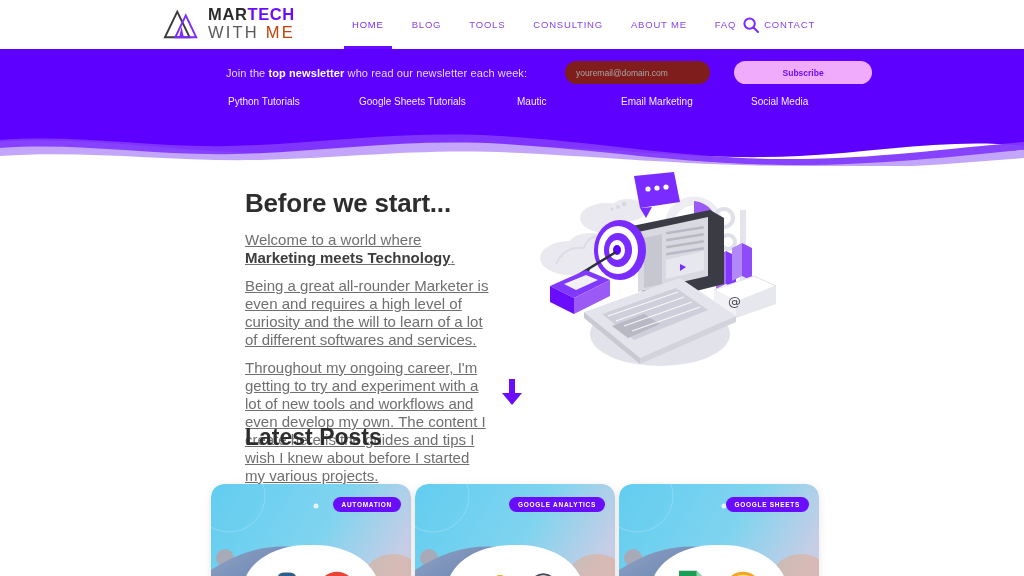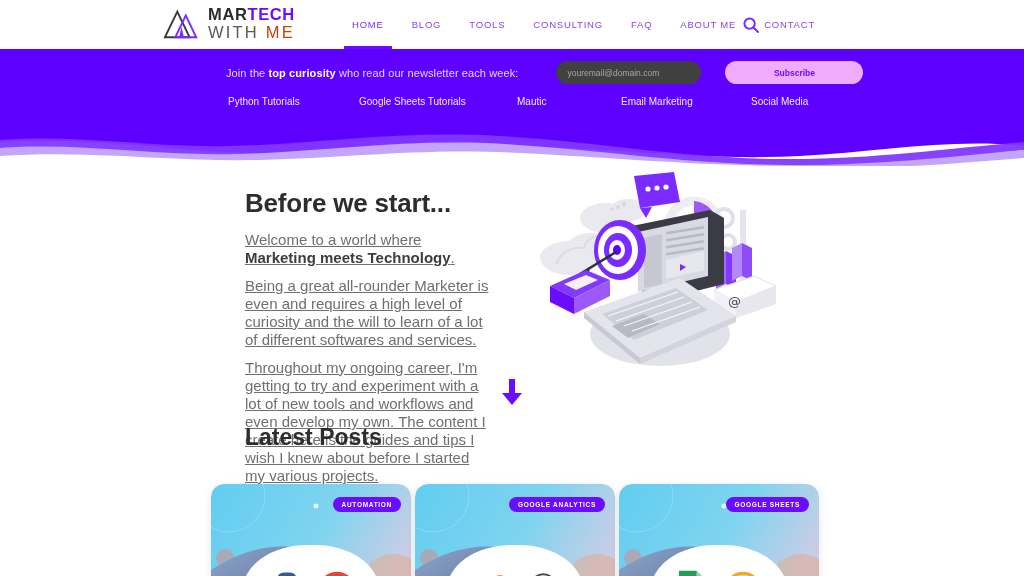--- a/index.html
+++ b/index.html
@@ -84,21 +84,21 @@
     gap: 11px;
   }
   .newsletter-text {
     font-size: 11px; color: #e4d6ff; letter-spacing: 0.1px;
     white-space: nowrap;
   }
   .newsletter-text b { color: #ffffff; font-weight: 700; }
   .email-input {
     width: 145px; height: 23px;
     border-radius: 12px; border: none; outline: none;
-    background: #404040;
+    background: #7f1d1d;
     padding: 0 11px;
     font-family: "Liberation Sans", sans-serif;
     font-size: 8.5px;
     color: #9a9a9a;
     margin-left: 27px;
   }
   .email-input::placeholder { color: #a8a8a8; }
   .subscribe-btn {
     width: 138px; height: 23px;
     border-radius: 12px; border: none;
@@ -250,37 +250,37 @@
         <span class="lg-violet">ME</span>
       </div>
     </span>
   </div>
 
   <div class="nav">
     <div class="nav-item active">HOME</div>
     <div class="nav-item">BLOG</div>
     <div class="nav-item">TOOLS</div>
     <div class="nav-item">CONSULTING</div>
+    <div class="nav-item">ABOUT ME</div>
     <div class="nav-item">FAQ</div>
-    <div class="nav-item">ABOUT ME</div>
     <div class="nav-item">CONTACT</div>
   </div>
 
   <div class="nav-search">
     <svg viewBox="0 0 18 18">
       <circle cx="7.6" cy="7.6" r="5.2" fill="none" stroke="#7a2bff" stroke-width="2"></circle>
       <line x1="11.5" y1="11.5" x2="16" y2="16" stroke="#7a2bff" stroke-width="2" stroke-linecap="round"></line>
     </svg>
   </div>
 </div>
 
 <div class="purple-band">
 
   <div class="newsletter-row">
-    <div class="newsletter-text"><span>Join the </span><b>top curiosity</b><span> who read our newsletter each week:</span></div>
+    <div class="newsletter-text"><span>Join the </span><b>top newsletter</b><span> who read our newsletter each week:</span></div>
     <input class="email-input" type="text" placeholder="youremail@domain.com" style="">
     <button class="subscribe-btn">Subscribe</button>
   </div>
 
   <div class="cats">
     <div class="cat-item">Python Tutorials</div>
     <div class="cat-item">Google Sheets Tutorials</div>
     <div class="cat-item">Mautic</div>
     <div class="cat-item">Email Marketing</div>
     <div class="cat-item">Social Media</div>

